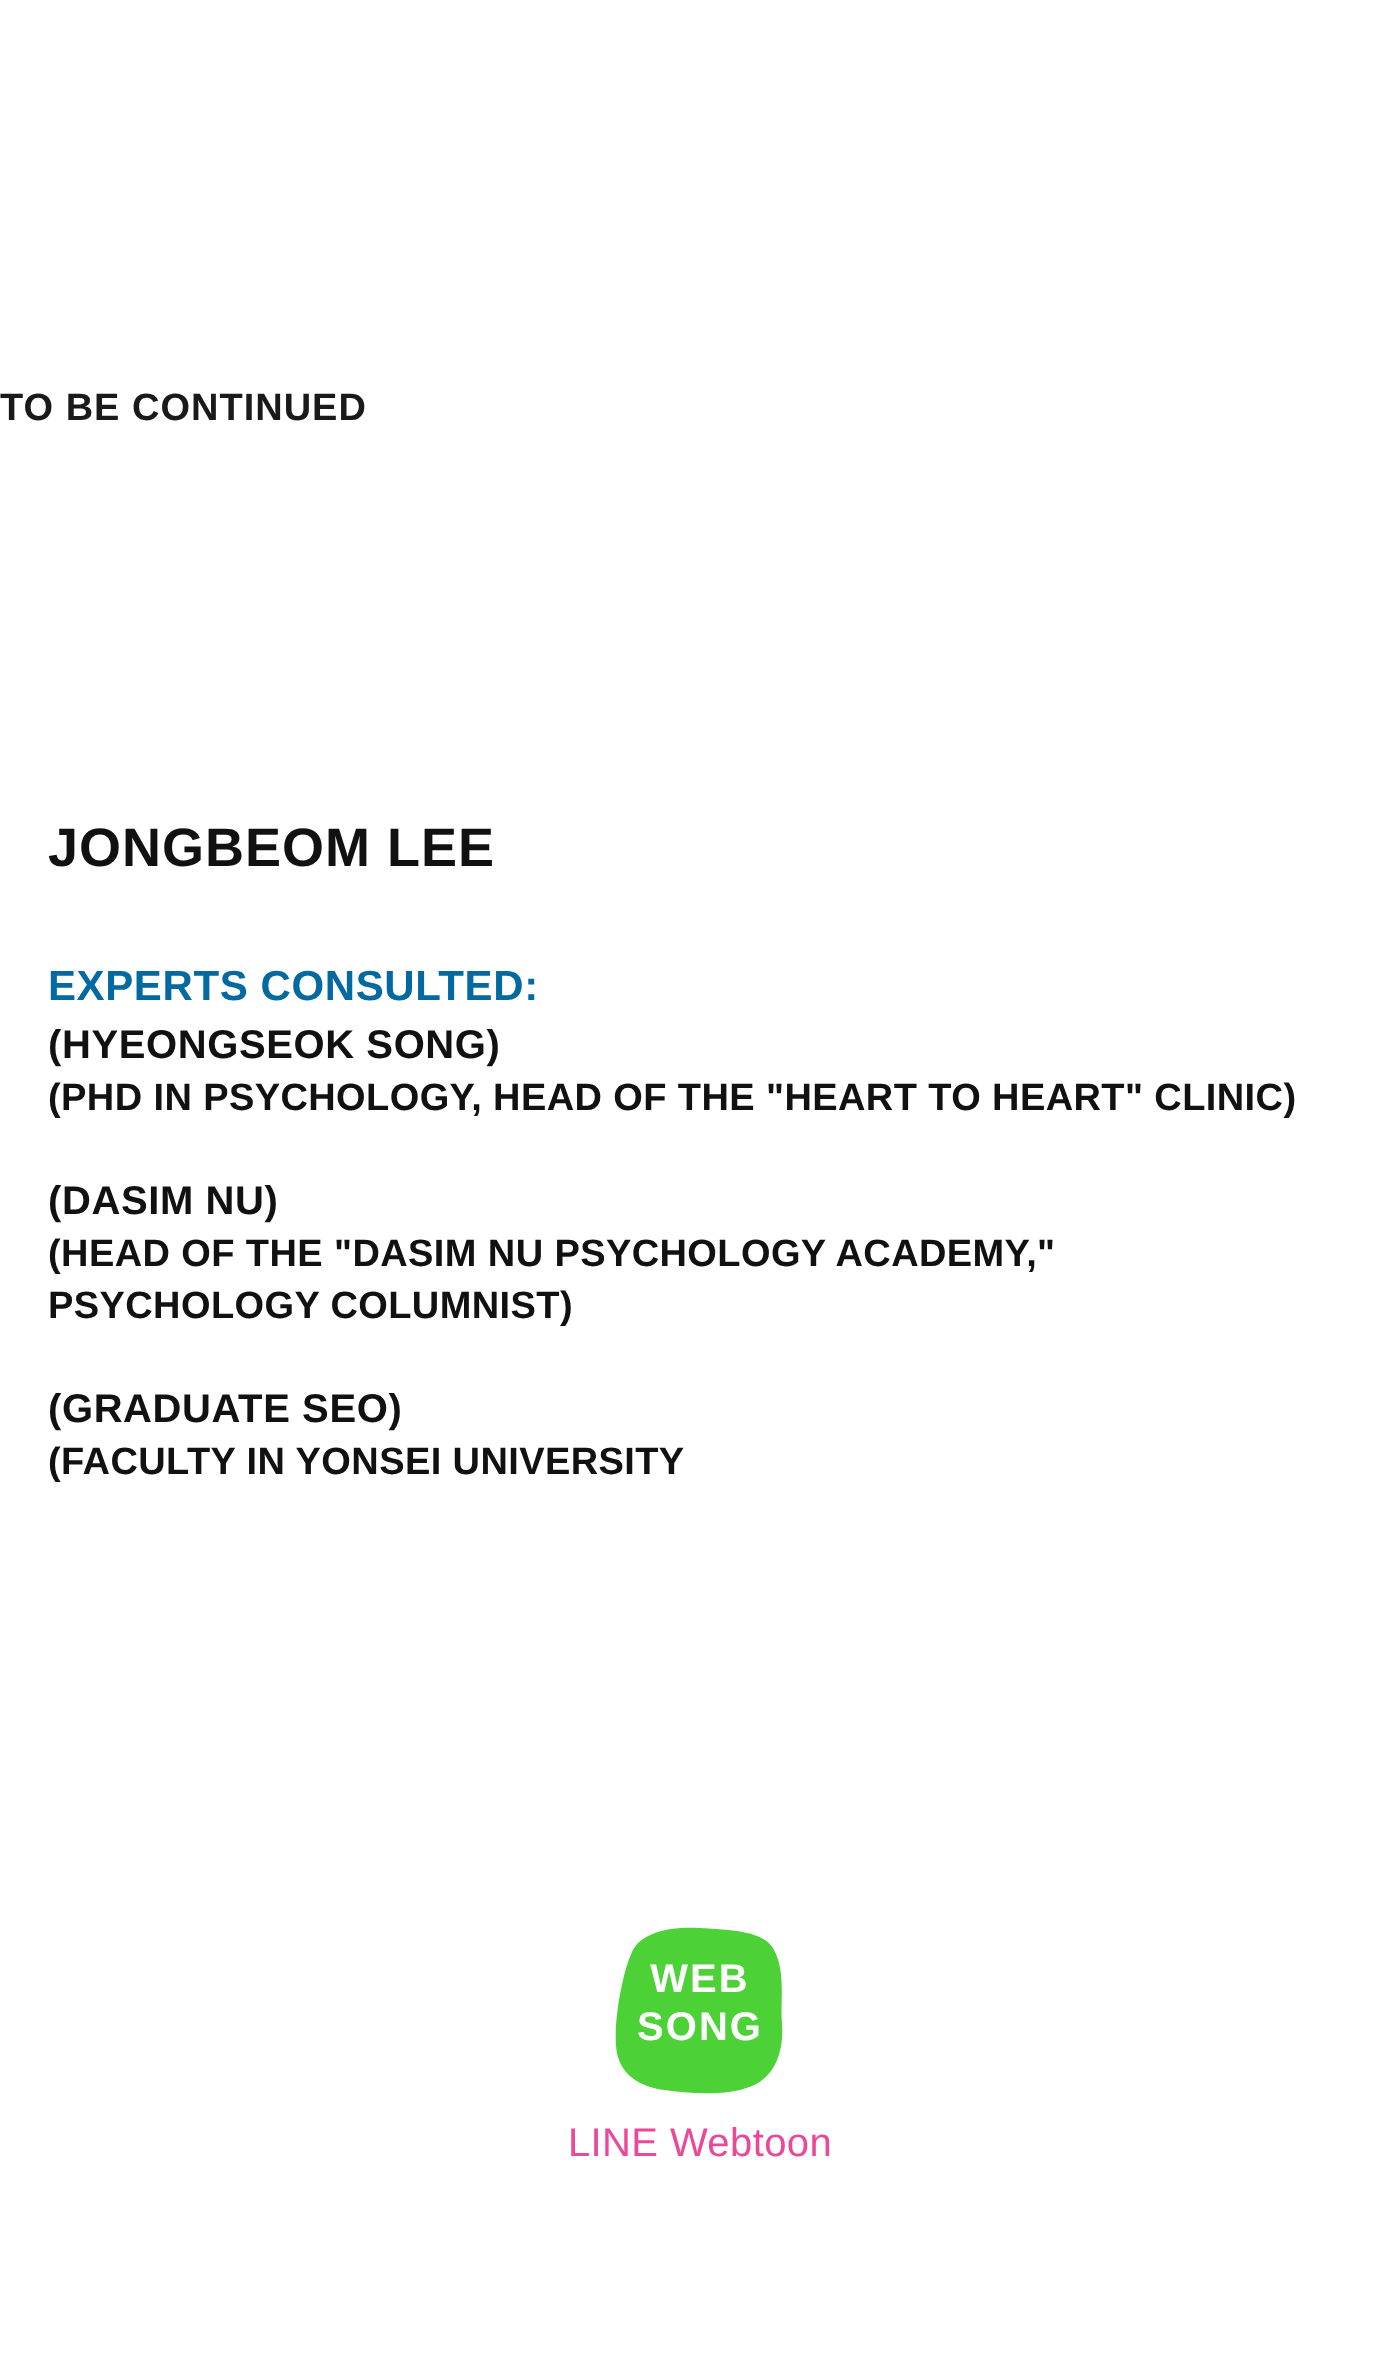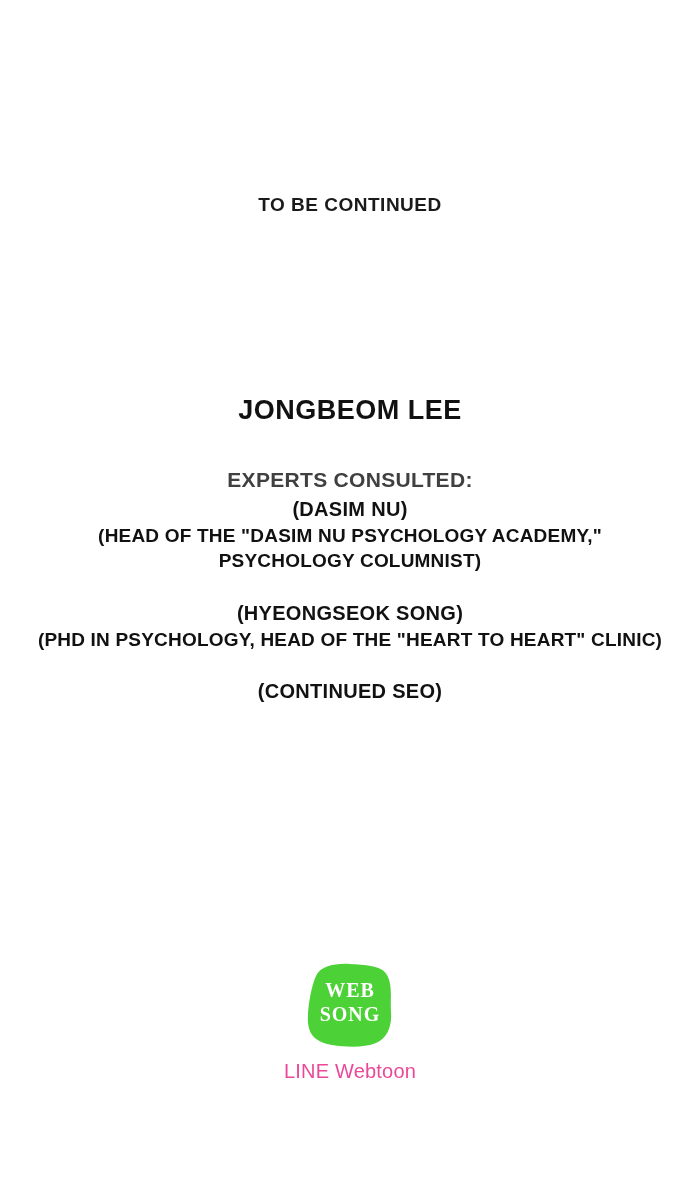--- a/index.html
+++ b/index.html
@@ -19,52 +19,51 @@
     position: relative;
     width: 700px;
     height: 1184px;
   }
 
   .to-be-continued {
     position: absolute;
     top: 194px;
     left: 0;
     width: 700px;
-    text-align: center;
     font-size: 19px;
     font-weight: bold;
     letter-spacing: 0.5px;
     color: #1a1a1a;
   }
 
   .credits {
     position: absolute;
-    top: 394px;
+    top: 408px;
     left: 0;
     width: 700px;
     box-sizing: border-box;
     padding: 0 24px 0 24px;
-    text-align: center;
+    text-align: left;
   }
 
   .author-name {
     font-size: 27px;
     font-weight: bold;
     letter-spacing: 0.5px;
     line-height: 1.2;
     margin: 0 0 42px 0;
     color: #111111;
   }
 
   .experts-heading {
     font-size: 21px;
     font-weight: bold;
     letter-spacing: 0.3px;
     margin: 0 0 4px 0;
-    color: #404040;
+    color: #0369a1;
   }
 
   .expert-block {
     margin-bottom: 26px;
   }
   .expert-block:last-child {
     margin-bottom: 0;
   }
   .expert-name {
     font-size: 20px;
@@ -100,21 +99,21 @@
     position: absolute;
     inset: 0;
   }
   .logo-text-line1, .logo-text-line2 {
     position: absolute;
     left: 0;
     width: 96px;
     text-align: center;
     color: #ffffff;
     font-weight: bold;
-    font-family: Liberation Serif, serif;
+    font-family: Liberation Sans, sans-serif;
     letter-spacing: 1px;
   }
   .logo-text-line1 {
     top: 19px;
     font-size: 20px;
   }
   .logo-text-line2 {
     top: 43px;
     font-size: 20px;
   }
@@ -133,32 +132,33 @@
 
   <div class="to-be-continued">TO BE CONTINUED</div>
 
   <div class="credits">
 
     <div class="author-name">JONGBEOM LEE</div>
 
     <div class="experts-heading">EXPERTS CONSULTED:</div>
 
     <div class="expert-block">
+      <div class="expert-name">(HYEONGSEOK SONG)</div>
+      <div class="expert-desc">(PHD IN PSYCHOLOGY, HEAD OF THE "HEART TO HEART" CLINIC)</div>
+    </div>
+
+    <div class="expert-block">
       <div class="expert-name">(DASIM NU)</div>
       <div class="expert-desc">(HEAD OF THE "DASIM NU PSYCHOLOGY ACADEMY,"</div>
       <div class="expert-desc">PSYCHOLOGY COLUMNIST)</div>
     </div>
 
     <div class="expert-block">
-      <div class="expert-name">(HYEONGSEOK SONG)</div>
-      <div class="expert-desc">(PHD IN PSYCHOLOGY, HEAD OF THE "HEART TO HEART" CLINIC)</div>
-    </div>
-
-    <div class="expert-block">
-      <div class="expert-name">(CONTINUED SEO)</div>
+      <div class="expert-name">(GRADUATE SEO)</div>
+      <div class="expert-desc">(FACULTY IN YONSEI UNIVERSITY</div>
     </div>
 
   </div>
 
   <div class="footer">
     <div class="logo-wrap">
       <svg class="logo-blob" viewBox="0 0 96 90">
         <path d="M14 16 C18 6, 34 3, 48 4 C62 5, 80 5, 85 15 C91 26, 88 40, 89 52 C90 65, 86 78, 74 83 C62 88, 44 87, 30 85 C16 83, 7 76, 6 63 C5 50, 9 27, 14 16 Z" fill="#4cd137"></path>
       </svg>
       <div class="logo-text-line1">WEB</div>

